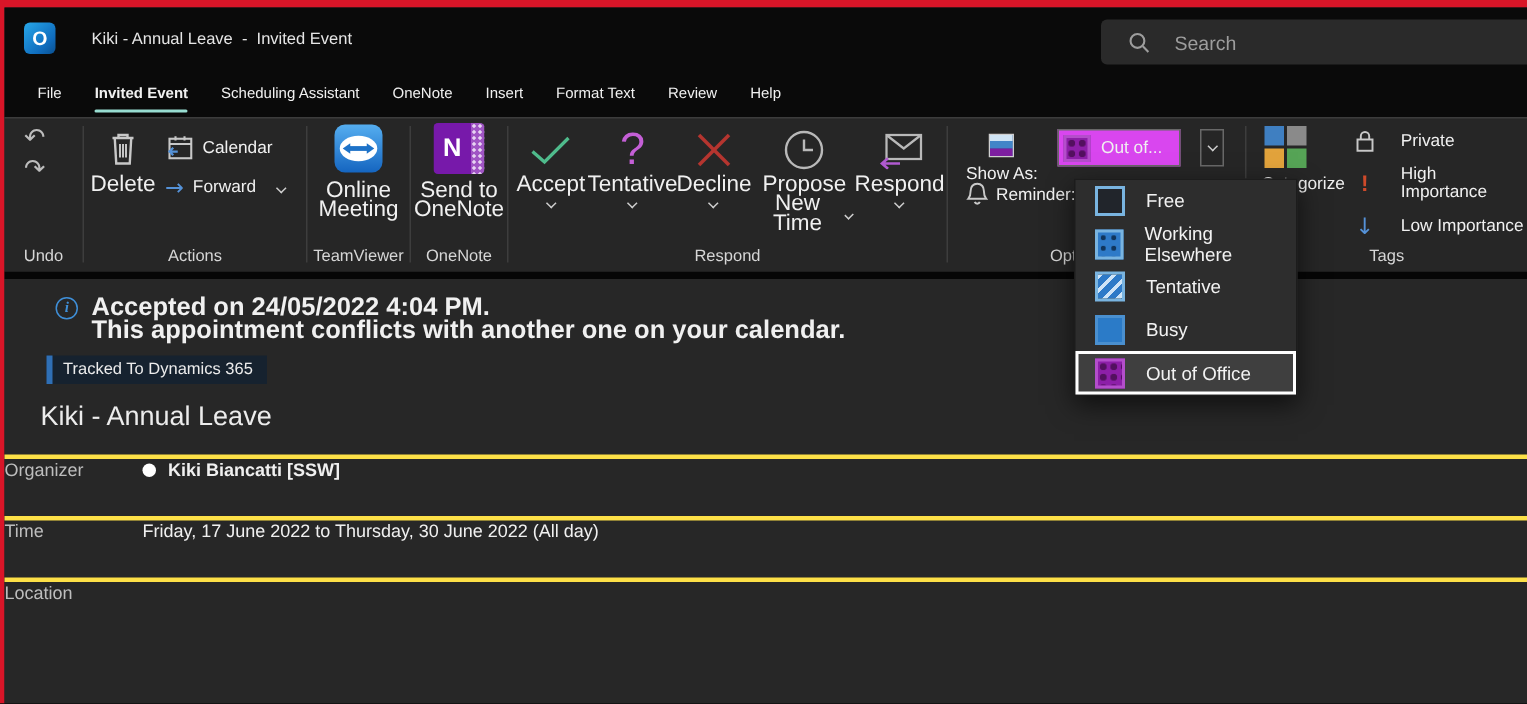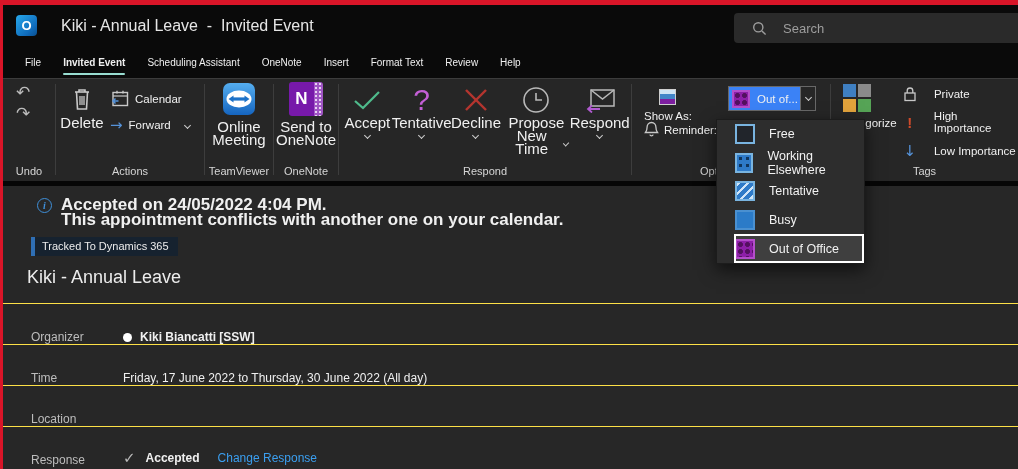--- a/index.html
+++ b/index.html
@@ -6,21 +6,21 @@
   html,body { width:1018px; height:469px; overflow:hidden; background:#000; }
   body { font-family:"Liberation Sans","DejaVu Sans",sans-serif; color:#f0f0f0; }
   .frame { position:relative; width:1018px; height:469px; background:#272727;
            border-top:5px solid #d91528; border-left:3px solid #d91528; }
 
   
   .titlebar { position:relative; height:41px; background:#0a0a0a; display:flex; align-items:center; }
   .app-icon { width:21px; height:21px; margin-left:13px; border-radius:4px;
               background:linear-gradient(135deg,#28a8ea 0%,#0f6cbd 70%,#0a4f8f 100%);
               color:#fff; font-size:13px; font-weight:bold; display:flex; align-items:center; justify-content:center; }
-  .win-title { margin-left:24px; font-size:16px; color:#e6e6e6; white-space:pre; }
+  .win-title { margin-left:24px; font-size:11px; color:#e6e6e6; white-space:pre; }
   .searchbox { position:absolute; left:731px; top:8px; right:0; height:30px; background:#2a2a2a;
                border-radius:4px 0 0 4px; display:flex; align-items:center; color:#9d9d9d; }
   .searchbox svg { margin-left:18px; }
   .search-ph { margin-left:16px; font-size:13px; color:#9d9d9d; }
 
   
   .menubar { height:32px; background:#0a0a0a; display:flex; align-items:stretch; padding-left:11px; }
   .menu-item { position:relative; padding:0 11px; display:flex; align-items:center; font-size:10px; color:#f0f0f0; cursor:default; }
   .menu-item.active { font-weight:bold; }
   .menu-item.active::after { content:""; position:absolute; left:11px; right:11px; bottom:3px;
@@ -65,21 +65,21 @@
   .g-respond .gbody { justify-content:space-evenly; padding-top:3px; }
   .resp-btn { padding-top:2px; width:52px; }
   .resp-btn .icon-area { height:32px; display:flex; align-items:center; justify-content:center; }
   .resp-btn .chev { margin-top:4px; }
   .q-glyph { font-size:30px; font-weight:300; color:#c45fd6; line-height:30px; }
 
   
   .g-options { width:198px; }
   .opt-row { position:absolute; display:flex; align-items:center; gap:5px; font-size:11.5px; color:#f0f0f0; }
   .opt-row1 { left:12px; top:10px;flex-direction:column; } .opt-row2 { left:12px; top:42px; }
-  .showas-combo { position:absolute; left:96px; top:7px; width:82px; height:25px; background:#3b82f6;
+  .showas-combo { position:absolute; left:73px; top:7px; width:82px; height:25px; background:#d946ef;
                   border:1px solid #686868; display:flex; align-items:center; gap:7px; padding-left:3px; cursor:default; }
   .combo-text { font-size:11.5px; color:#f0f0f0; }
   .combo-arrow { position:absolute; left:168px; top:7px; width:16px; height:25px; background:#262626;
                  border:1px solid #686868; display:flex; align-items:center; justify-content:center; cursor:default; }
   .g-options .glabel { text-align:left; left:68px; }
 
   
   .g-tags { flex:1; }
   .g-tags .gbody { padding:3px 0 0 10px; }
   .cat-btn { width:56px; padding-top:2px; align-items:flex-start; }
@@ -103,36 +103,36 @@
             background-image:radial-gradient(#53105f 2.2px, transparent 2.5px); background-size:7px 7px; }
   .sw-sm { width:18px; height:18px; }
 
   
   .ribbon-edge { height:5px; background:#060606; }
 
   
   .dropdown { position:absolute; left:713px; top:114px; width:149px; height:145px; background:#2d2d2d;
               border:1px solid #1c1c1c; box-shadow:0 6px 16px rgba(0,0,0,.6); z-index:10;
               display:flex; flex-direction:column; }
-  .dd-item { flex:1; display:flex; align-items:center; gap:14px; padding-left:1px; cursor:default;margin-left:17px; }
+  .dd-item { flex:1; display:flex; align-items:center; gap:14px; padding-left:13px; cursor:default; }
   .dd-item .dd-label { font-size:12.5px; color:#f2f2f2; }
   .dd-item.selected { background:#3f3f3f; outline:2px solid #ffffff; outline-offset:-2px; }
 
   
   .content { height:283px; background:#272727; }
   .infobar { display:flex; gap:9px; padding:11px 0 0 34px; }
   .info-icon { width:15px; height:15px; border-radius:50%; border:1.5px solid #3f8fd8; color:#3f8fd8;
                font-size:10px; font-weight:bold; display:flex; align-items:center; justify-content:center; flex:none; margin-top:1px;
                font-family:"Liberation Serif","DejaVu Serif",serif; font-style:italic; }
   .info-lines { font-size:17px; font-weight:600; color:#f0f0f0; line-height:15px; }
   .badge { display:inline-block; margin:10px 0 0 28px; background:#16222f; border-left:4px solid #2f6fb5;
            padding:3px 9px 4px 7px; font-size:11px; color:#ececec; cursor:default; }
   .event-title { margin:11px 0 0 24px; font-size:18px; font-weight:400; color:#ececec; }
   .rows { margin-top:15px; }
-  .frow { display:flex; align-items:flex-end; height:41px; border-top:1px solid #fde047; padding-left:28px; }
+  .frow { display:flex; align-items:flex-start; height:41px; border-top:3px solid #fde047; }
   .flabel { width:92px; font-size:12px; color:#bdbdbd; }
   .fvalue { display:flex; align-items:center; font-size:12px; color:#f0f0f0; }
   .presence-dot { width:9px; height:9px; border-radius:50%; background:#fff; margin-right:8px; }
   .organizer-name { font-weight:600; }
   .resp-check { color:#b9b9b9; font-size:15px; margin-right:10px; font-family:"DejaVu Sans",sans-serif; }
   .resp-status { font-weight:600; }
   .change-link { margin-left:18px; color:#3b9ff0; cursor:pointer; }
 
   svg { display:block; }
 </style>
@@ -412,23 +412,15 @@
         </span>
       </div>
       <div class="frow">
         <span class="flabel">Time</span>
         <span class="fvalue">Friday, 17 June 2022 to Thursday, 30 June 2022 (All day)</span>
       </div>
       <div class="frow">
         <span class="flabel">Location</span>
         <span class="fvalue"></span>
       </div>
-      <div class="frow">
-        <span class="flabel">Response</span>
-        <span class="fvalue">
-          <span class="resp-check">✓</span>
-          <span class="resp-status">Accepted</span>
-          <span class="change-link">Change Response</span>
-        </span>
-      </div>
     </div>
   </div>
 </div>
 
 </body></html>

